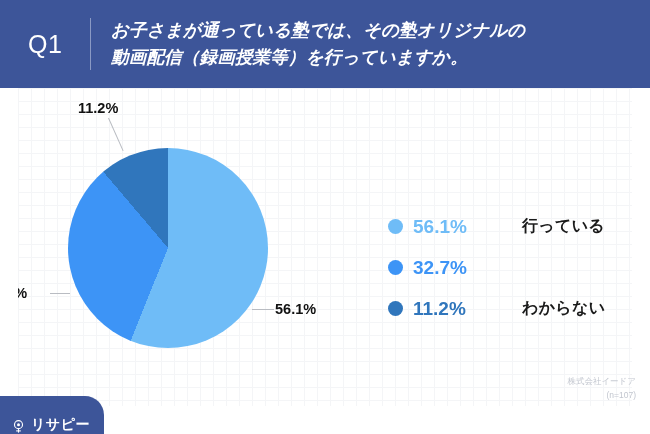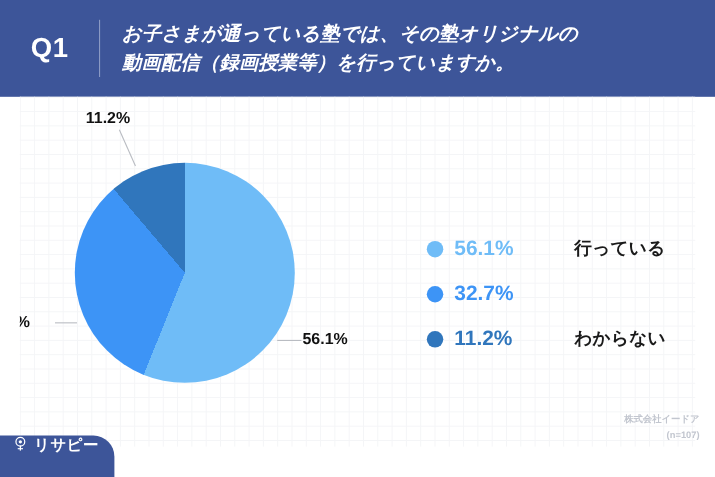--- a/index.html
+++ b/index.html
@@ -23,21 +23,21 @@
     height: 88px;
     background: #3d5599;
     display: flex;
     align-items: center;
     box-sizing: border-box;
     padding-left: 28px;
   }
   .q-label {
     color: #ffffff;
     font-size: 25px;
-    font-weight: bold;
+    font-weight: normal;
     letter-spacing: 0.5px;
     width: 62px;
     flex: 0 0 auto;
   }
   .q-divider {
     width: 1px;
     height: 52px;
     background: #8a99c4;
     margin-right: 20px;
     flex: 0 0 auto;
@@ -138,33 +138,33 @@
   
   .footer-note {
     position: absolute;
     right: 14px;
     top: 374px;
     text-align: right;
     color: #c2c6cf;
     font-size: 8.5px;
     line-height: 1.65;
   }
-  .footer-note div { white-space: nowrap; font-weight: bold; }
+  .footer-note div { white-space: nowrap; }
 
   
   .logo {
     position: absolute;
     left: 0;
     top: 396px;
     width: 104px;
     height: 38px;
     background: #3d5599;
     border-top-right-radius: 19px;
     display: flex;
-    align-items: flex-start;
+    align-items: flex-end;
     padding-left: 11px;
     box-sizing: border-box;
   }
   .logo-icon {
     width: 15px;
     height: 15px;
     flex: 0 0 auto;
     margin-right: 5px;
     display: block;
   }

